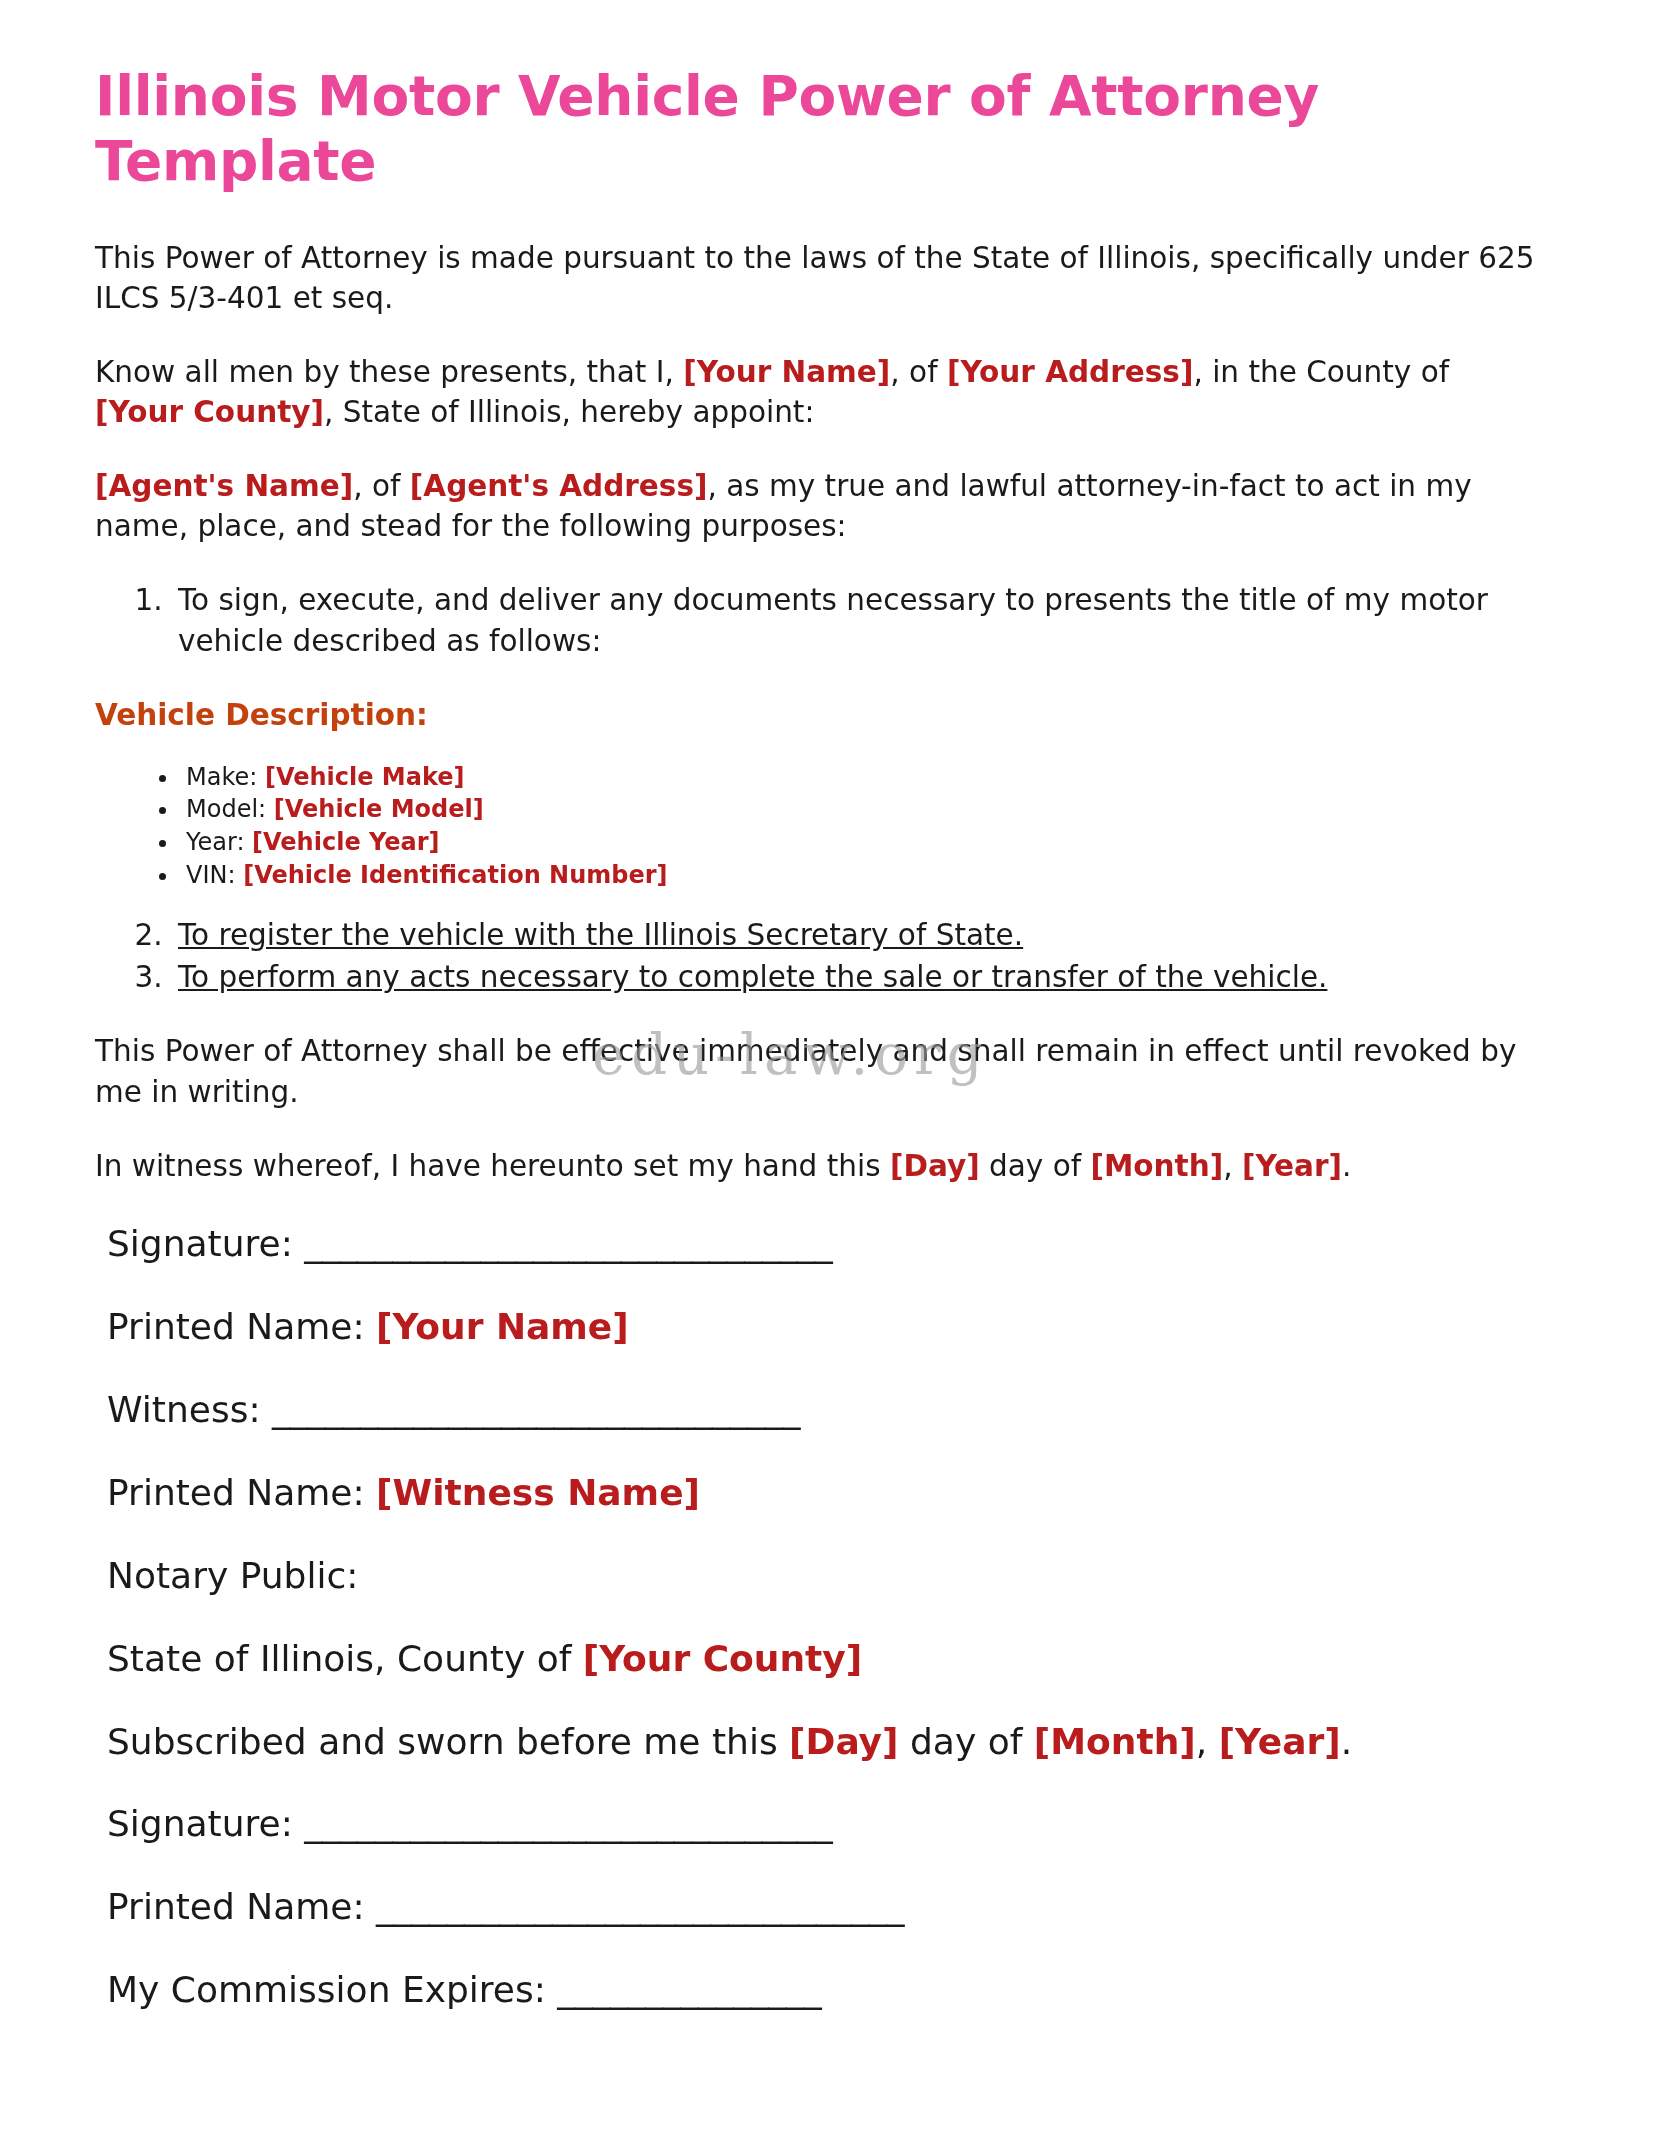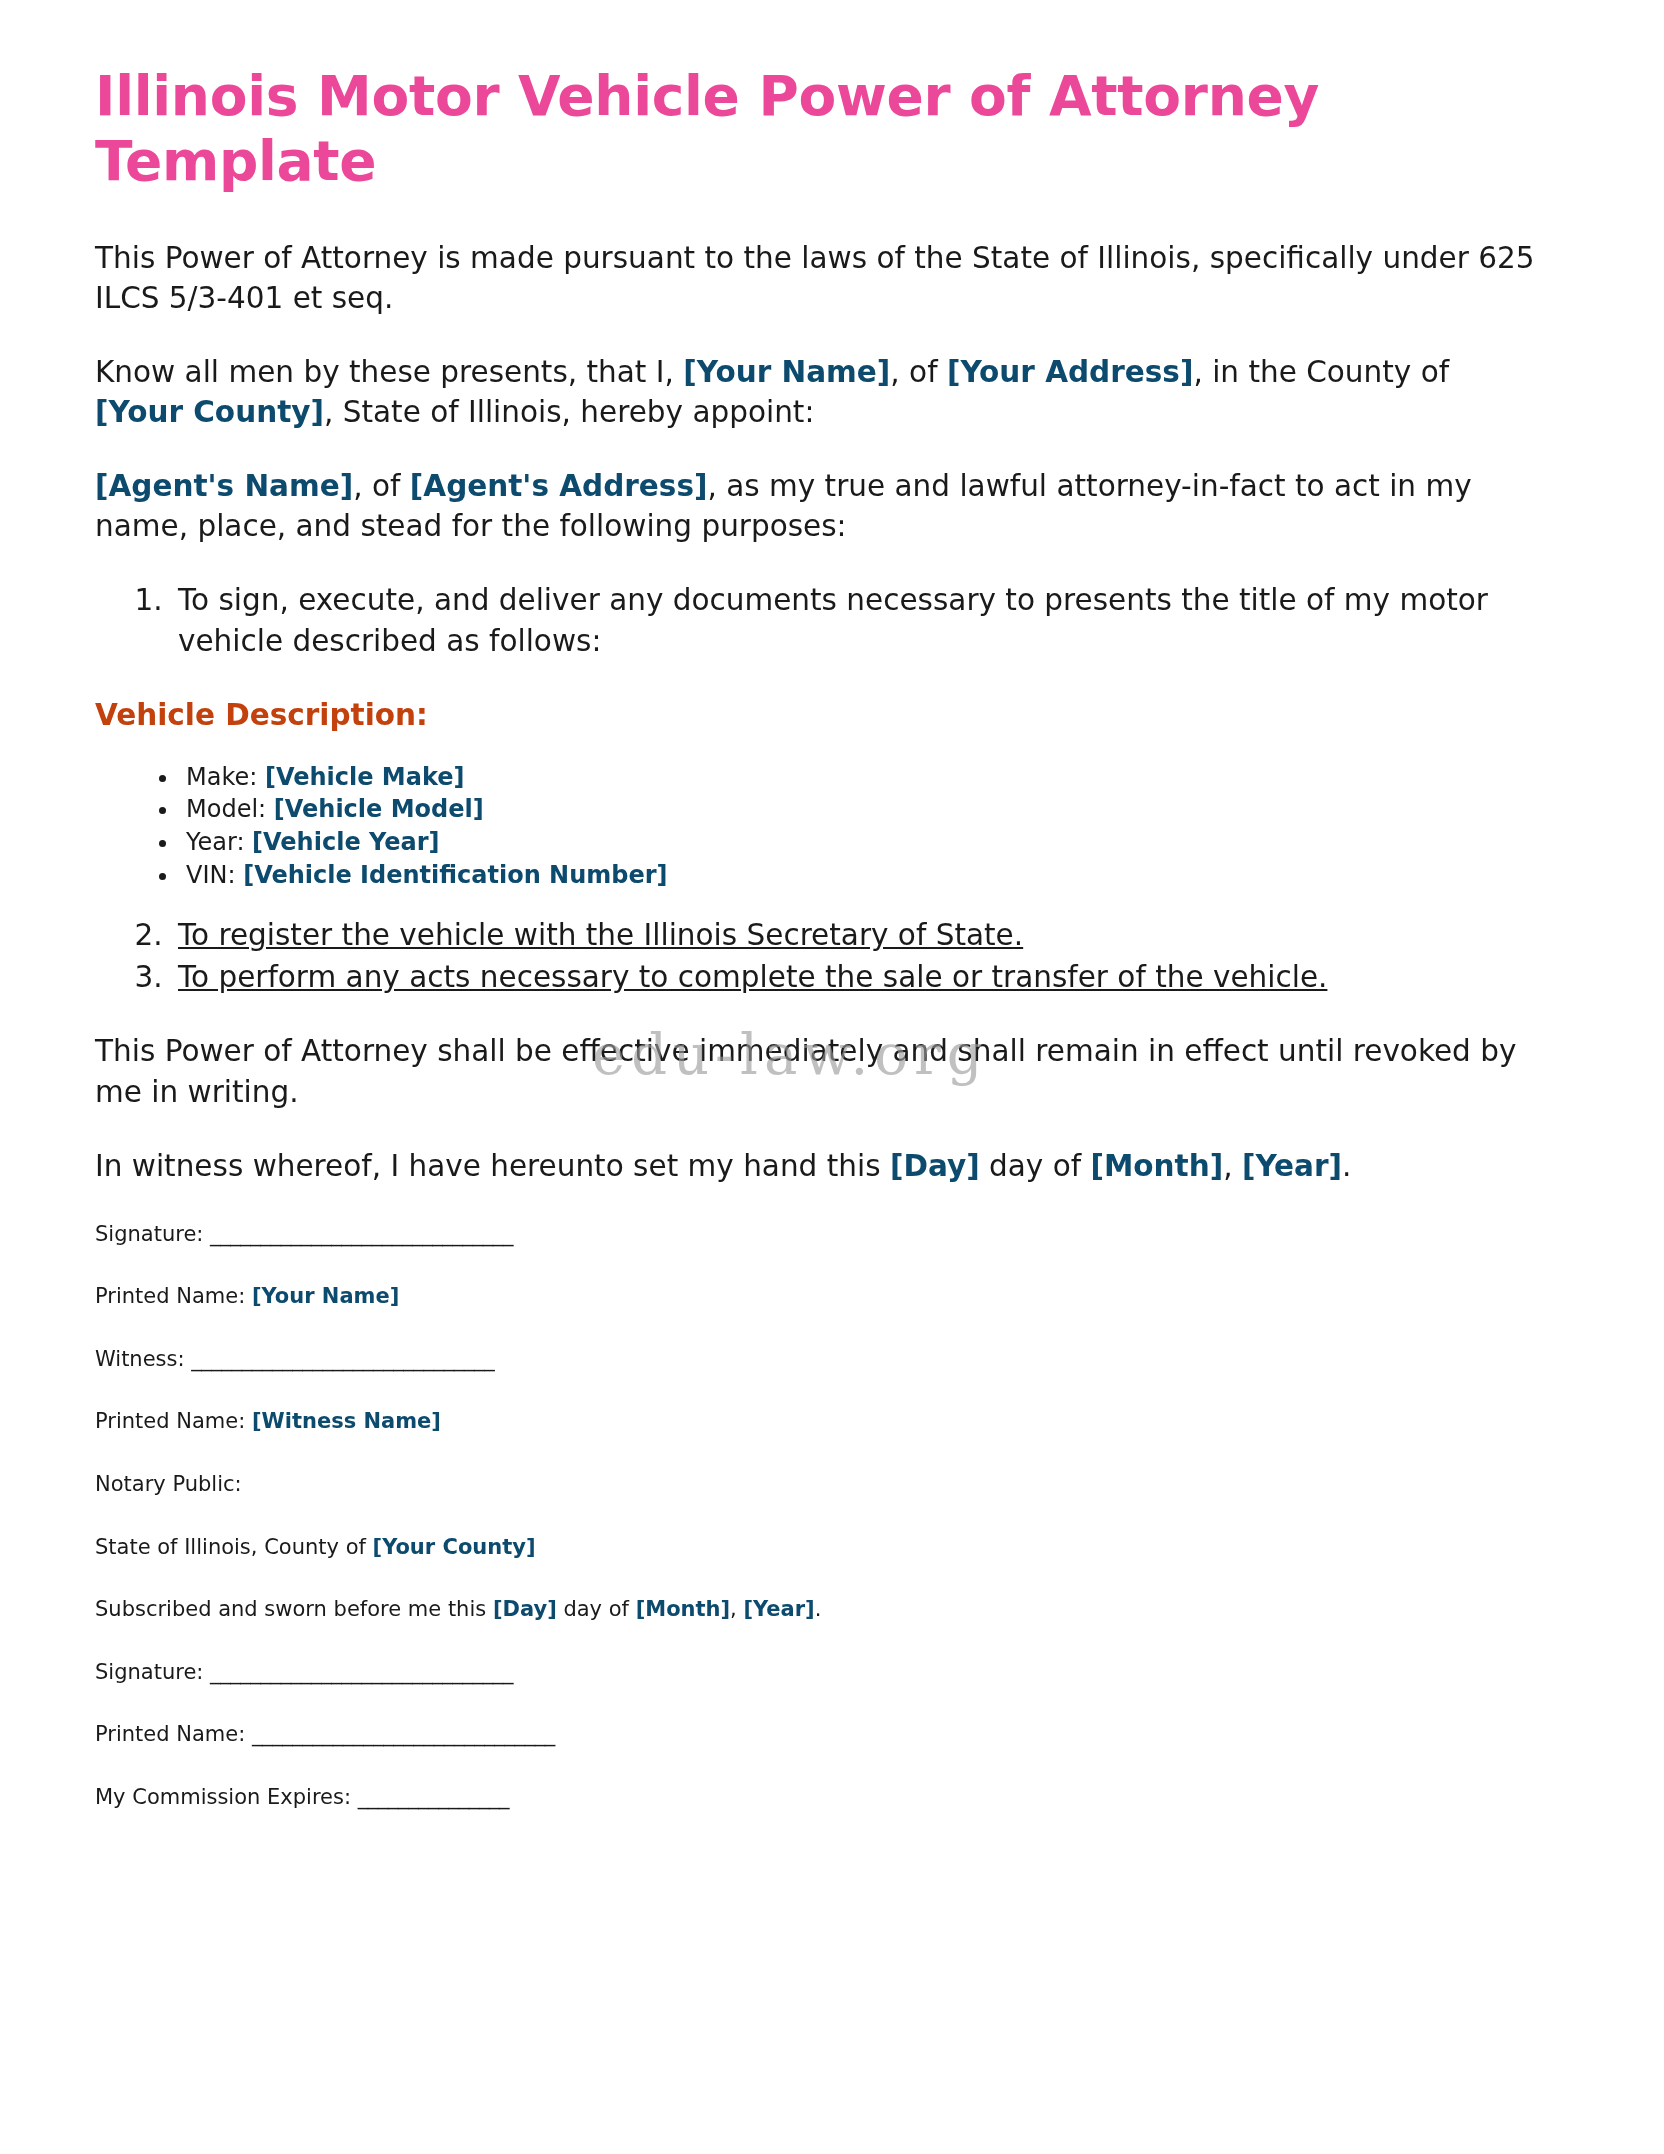--- a/index.html
+++ b/index.html
@@ -57,21 +57,21 @@
   }
 
   p.para {
     font-size: 29.5px;
     line-height: 1.36;
     margin: 0 0 34px 0;
     color: #1a1a1a;
   }
   p.para b, .b {
     font-weight: bold;
-    color: #0c4a6e;
+    color: #b91c1c;
   }
 
   p.section-head {
     font-size: 29.5px;
     line-height: 1.36;
     font-weight: bold;
     margin: 0 0 26px 0;
     color: #c2410c;
   }
 
@@ -90,23 +90,23 @@
     font-size: 24px;
     line-height: 1.36;
     margin: 0 0 30px 0;
     padding-left: 85px;
     color: #1a1a1a;
     list-style-type: disc;
   }
   ul.bullets li { margin: 0; padding-left: 6px; }
 
   .sig-line {
-    font-size: 21px;
+    font-size: 36px;
     line-height: 1.36;
-    margin: 0 0 34px 0;
+    margin: 0 0 34px 12px;
     color: #1a1a1a;
     white-space: pre;
   }
   .rule {
     letter-spacing: -0.4px;
   }
 </style>
 </head>
 <body>
 

